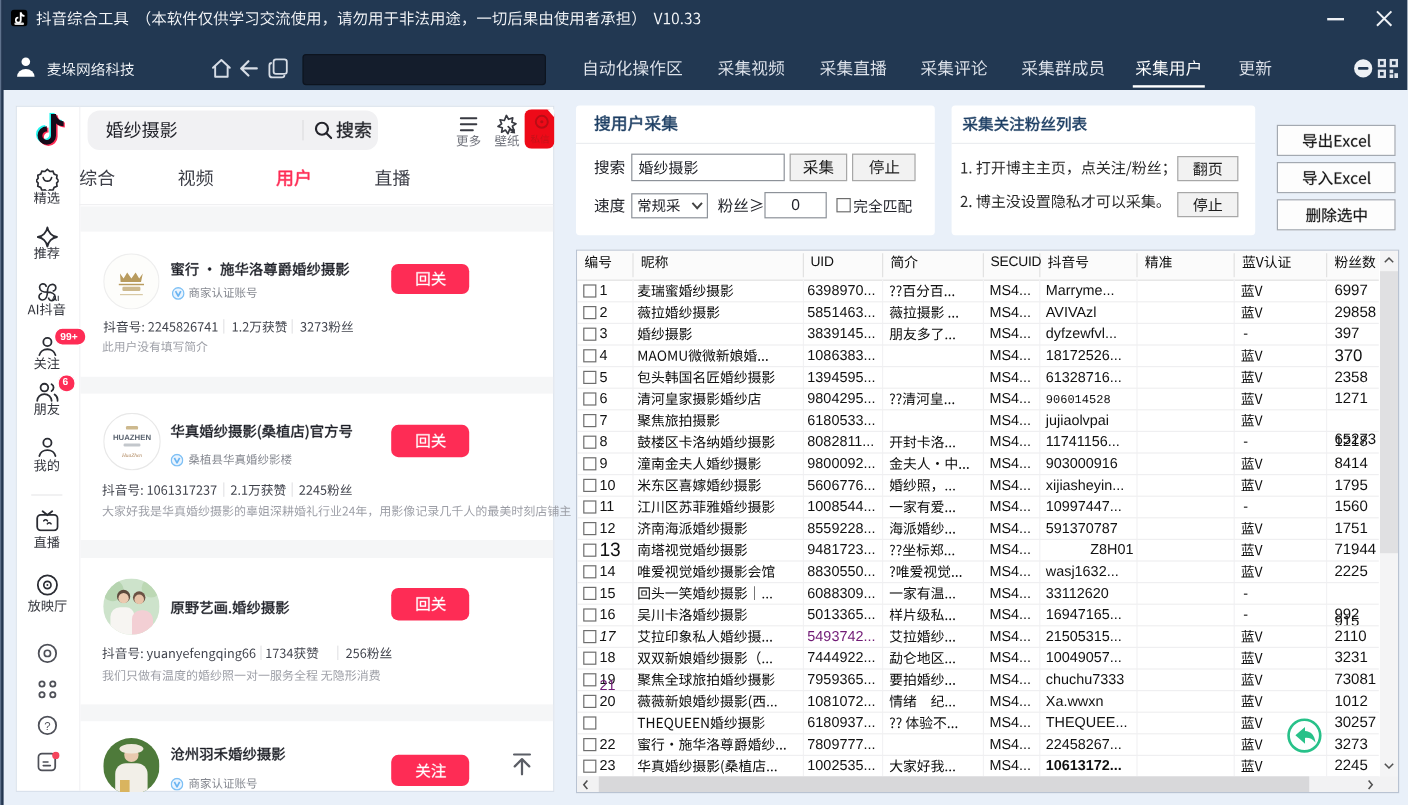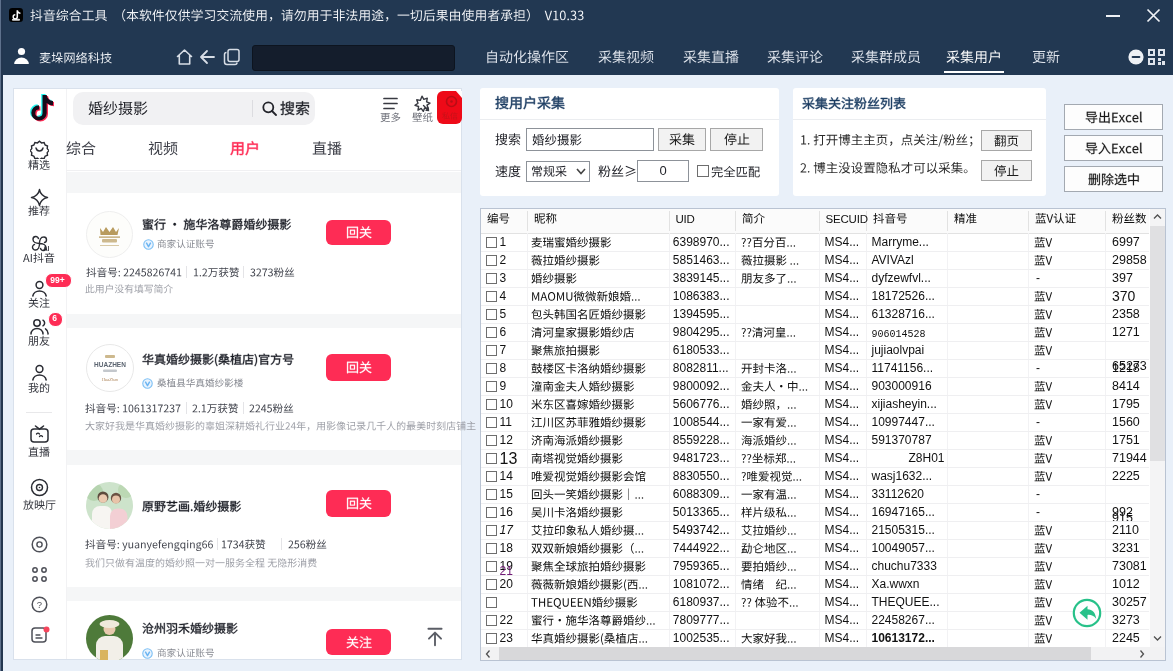--- a/index.html
+++ b/index.html
@@ -1876,21 +1876,21 @@
         <use href="#g75" x="4000"></use>
         <use href="#g151" x="5000"></use>
         <use href="#g66" x="6000"></use>
         <use href="#g67" x="7000"></use>
         <use href="#g68" x="8000"></use>
         <use href="#g38" x="9000"></use>
         <use href="#g38" x="9278"></use>
         <use href="#g38" x="9556"></use>
       </g>
     </svg>
-    <div style="position:absolute;top:522.5px;font-size:12.0px;line-height:15px;color:#000000;white-space:pre;font-family:'Liberation Sans',sans-serif;left:672.8px;">5493742...</div>
+    <div style="position:absolute;top:522.5px;font-size:12.0px;line-height:15px;color:#701a75;white-space:pre;font-family:'Liberation Sans',sans-serif;left:672.8px;">5493742...</div>
     <svg class="t" style="left:741.0px;top:521.5px" width="55.6" height="17" viewBox="0 0 55.6 17">
       <g fill="#111" transform="translate(0,12.64) scale(0.01150,-0.01150)">
         <use href="#g292" x="0"></use>
         <use href="#g237" x="1000"></use>
         <use href="#g66" x="2000"></use>
         <use href="#g67" x="3000"></use>
         <use href="#g38" x="4000"></use>
         <use href="#g38" x="4278"></use>
         <use href="#g38" x="4556"></use>
       </g>

